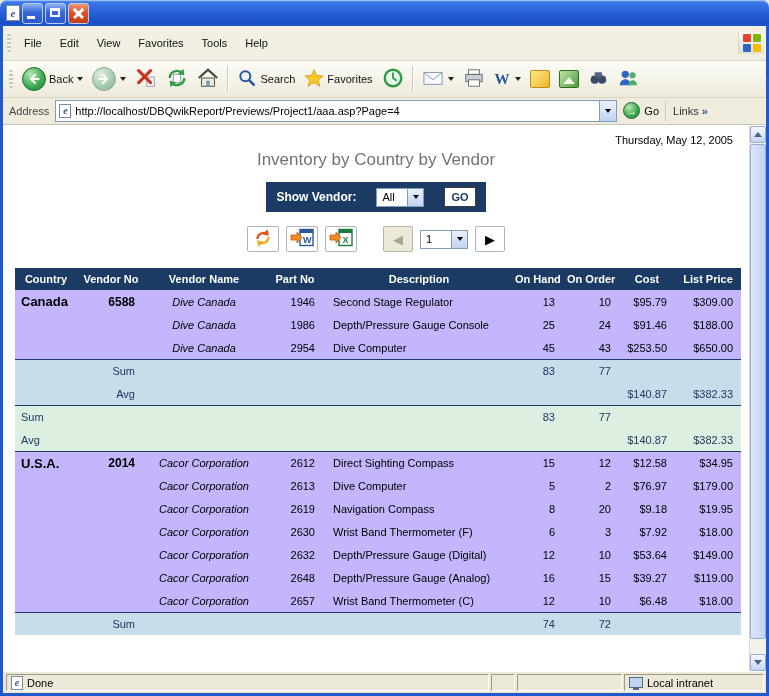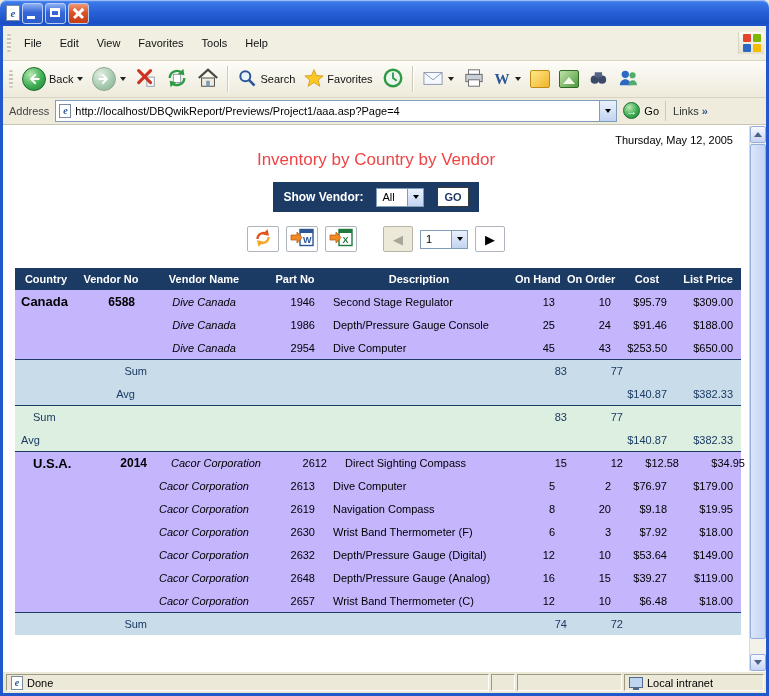--- a/index.html
+++ b/index.html
@@ -69,23 +69,23 @@
   .go-circle { width:17px; height:17px; border-radius:50%; color:#fff; font-weight:bold; font-size:11px; line-height:16px; text-align:center;
     background:radial-gradient(circle at 35% 30%, #B9E8B4, #3FAE54 55%, #1F7F35); border:1px solid #1E6B2F; }
   .links-area { display:flex; align-items:center; gap:3px; color:#333; border-left:1px solid #CDC9B8; padding-left:7px; height:20px; }
   .chev { color:#2B5797; font-weight:bold; }
 
   
   .content { flex:1; min-height:0; display:flex; background:#fff; border-top:1px solid #FFF; }
   .page { flex:1; min-width:0; overflow:hidden; position:relative; }
 
   .report-date { text-align:right; margin:8px 16px 0 0; font-size:11px; color:#000; }
-  .report-title { text-align:center; margin-top:4px; font-size:17px; color:#ef4444; }
-
-  .navy-bar { display:flex; align-items:center; gap:13px; width:max-content; margin:12px auto 0;
+  .report-title { text-align:center; margin-top:4px; font-size:17px; color:#737373; }
+
+  .navy-bar { display:flex; align-items:center; gap:20px; width:max-content; margin:12px auto 0;
     background:var(--table-header-bg,#1B3A64); padding:5px 10px; }
   .navy-bar .flt-label { color:#fff; font-weight:bold; font-size:12px; }
   .xp-select { display:inline-flex; align-items:center; background:#fff; border:1px solid #7F9DB9; height:19px; }
   .xp-select .val { padding:0 5px; min-width:30px; }
   .xp-select .btn { width:16px; height:17px; border-left:1px solid #7F9DB9; background:linear-gradient(180deg,#EAF1FC,#C2D4F2); display:flex; align-items:center; justify-content:center; }
   .tri-down { width:0; height:0; border-left:3px solid transparent; border-right:3px solid transparent; border-top:4px solid #000; }
   .go-btn { height:20px; padding:0 6px; background:#fff; border:1px solid #3A3A3A; font-weight:bold; font-size:11px; color:var(--summary-text,#1B3A64); font-family:"Liberation Sans",sans-serif; }
 
   .icon-row { display:flex; align-items:center; justify-content:center; gap:7px; margin-top:14px; }
   .ico-box { width:32px; height:26px; border:1px solid #AEB4BC; background:#fff; border-radius:2px; display:flex; align-items:center; justify-content:center; }
@@ -106,21 +106,21 @@
   .c1 { text-align:right; padding-right:10px; }
   .c2 { text-align:center; font-style:italic; }
   .c3 { text-align:right; padding-right:12px; }
   .c4 { text-align:left; padding-left:6px; }
   .c5,.c6,.c7,.c8 { text-align:right; padding-right:8px; }
   .thead .th { font-style:normal; padding:0 4px; text-align:center; }
   .r-data .c0 { font-weight:bold; font-size:13px; }
   .r-data .c1 { font-weight:bold; font-size:12px; }
   .r-sum-vendor, .r-avg-vendor { background:var(--sum-vendor-bg,#C9DCE9); color:var(--summary-text,#1B3A64); }
   .r-sum-country, .r-avg-country { background:var(--sum-country-bg,#DDEFE0); color:var(--summary-text,#1B3A64); }
-  .tr.divider { border-top:1px solid var(--summary-text,#1B3A64);padding-left:12px; }
+  .tr.divider { border-top:1px solid var(--summary-text,#1B3A64); }
 
   
   .scrollbar { width:17px; flex:none; display:flex; flex-direction:column; background:#F2F1EA; border-left:1px solid #DEDACB; }
   .sb-btn { height:17px; flex:none; display:flex; align-items:center; justify-content:center;
     background:linear-gradient(180deg,#F6F9FF,#C6D4F4); border:1px solid #95AEDC; border-radius:2px; }
   .sb-track { flex:1; position:relative; }
   .sb-thumb { position:absolute; top:1px; left:0; right:0; height:495px; border:1px solid #95AEDC; border-radius:2px;
     background:linear-gradient(90deg,#DCE6FA,#C2D3F4); }
   .tri-up-s { width:0; height:0; border-left:4px solid transparent; border-right:4px solid transparent; border-bottom:5px solid #4D6185; }
   .tri-down-s { width:0; height:0; border-left:4px solid transparent; border-right:4px solid transparent; border-top:5px solid #4D6185; }

